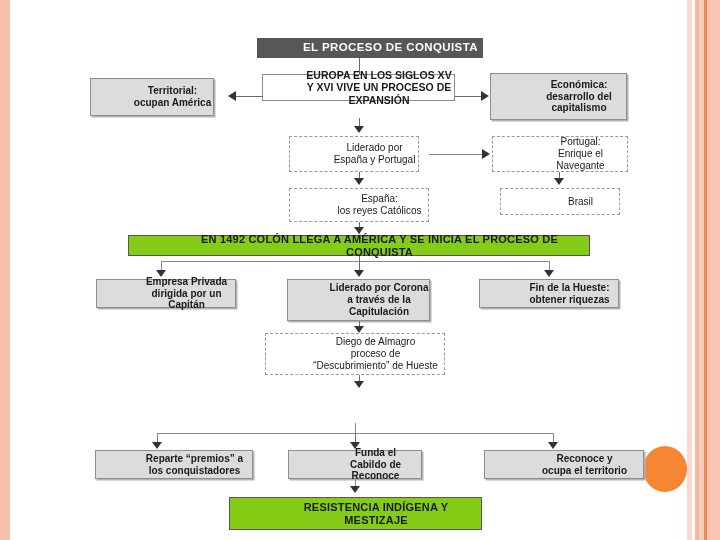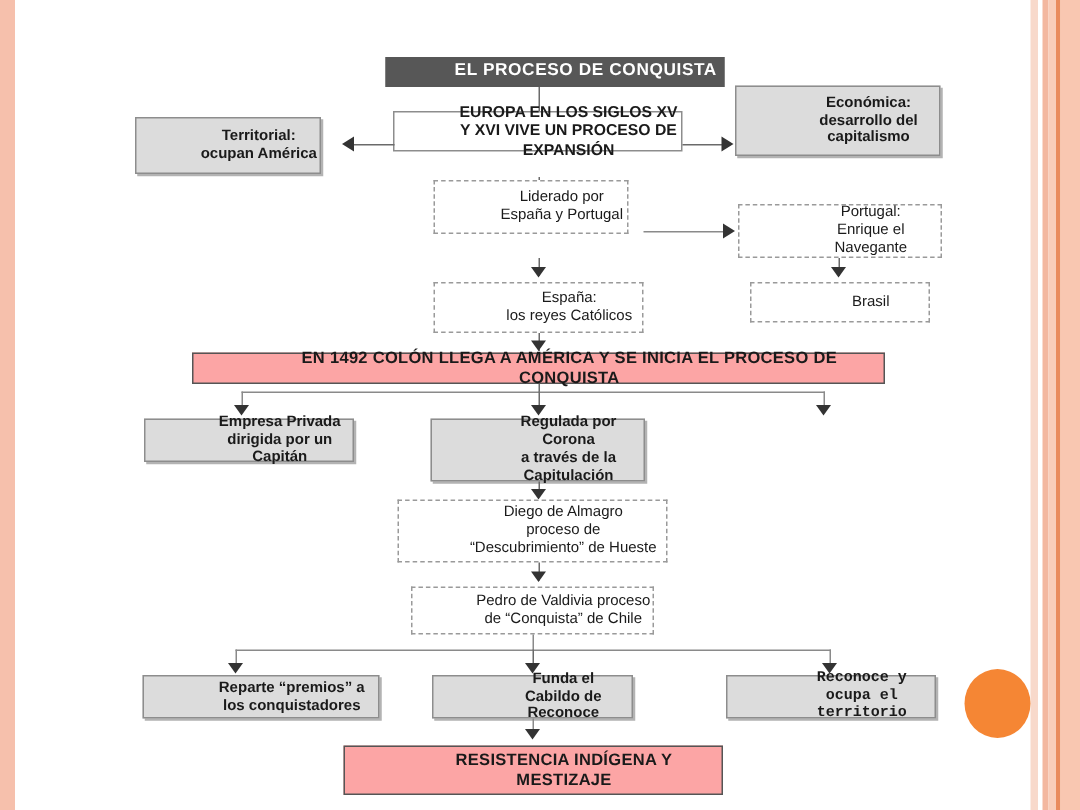--- a/index.html
+++ b/index.html
@@ -58,21 +58,21 @@
     background:#dcdcdc;border:1px solid #8d8d8d;
     font-weight:bold;font-size:10px;
     box-shadow:1.5px 1.5px 0 #b3b3b3;
   }
   .dashed-box{
     background:#ffffff;
     border:1px dashed #9a9a9a;
     font-weight:normal;font-size:10px;
   }
   .banner{
-    background:#fca5a5;border:1px solid #555555;
+    background:#84cc16;border:1px solid #555555;
     font-weight:bold;font-size:11px;letter-spacing:.2px;
   }
 
   
   .vline{position:absolute;width:1px;background:#8a8a8a;}
   .hline{position:absolute;height:1px;background:#8a8a8a;}
   .vline.dark{background:#6a6a6a;}
   .hline.dark{background:#6a6a6a;}
 
   .arrow-d{ 
@@ -114,34 +114,34 @@
 
     <div class="vline dark" style="left:359px;top:58px;height:16px;"></div>
 
     <div class="node white-box" style="left:262px;top:74px;width:193px;height:27px;">EUROPA EN LOS SIGLOS XV
 Y XVI VIVE UN PROCESO DE
 EXPANSIÓN</div>
 
     <div class="node gray-box" style="left:90px;top:78px;width:124px;height:38px;">Territorial:
 ocupan América</div>
 
-    <div class="node gray-box" style="left:490px;top:57px;width:137px;height:47px;">Económica:
+    <div class="node gray-box" style="left:490px;top:73px;width:137px;height:47px;">Económica:
 desarrollo del
 capitalismo</div>
 
     <div class="hline dark" style="left:236px;top:96px;width:27px;"></div>
     <div class="arrow-l" style="left:228px;top:91px;"></div>
 
     <div class="hline dark" style="left:455px;top:96px;width:27px;"></div>
     <div class="arrow-r" style="left:481px;top:91px;"></div>
 
     <div class="vline dark" style="left:359px;top:118px;height:14px;"></div>
     <div class="arrow-d" style="left:354px;top:126px;"></div>
 
-    <div class="node dashed-box" style="left:289px;top:120px;width:130px;height:36px;">Liderado por
+    <div class="node dashed-box" style="left:289px;top:136px;width:130px;height:36px;">Liderado por
 España y Portugal</div>
 
     <div class="node dashed-box" style="left:492px;top:136px;width:136px;height:36px;">Portugal:
 Enrique el Navegante</div>
 
     <div class="hline" style="left:429px;top:154px;width:54px;"></div>
     <div class="arrow-r" style="left:482px;top:149px;"></div>
 
     <div class="vline dark" style="left:359px;top:172px;height:12px;"></div>
     <div class="arrow-d" style="left:354px;top:178px;"></div>
@@ -164,54 +164,54 @@
     <div class="vline" style="left:161px;top:261px;height:13px;"></div>
     <div class="vline" style="left:549px;top:261px;height:13px;"></div>
     <div class="vline dark" style="left:359px;top:261px;height:13px;"></div>
     <div class="arrow-d" style="left:156px;top:270px;"></div>
     <div class="arrow-d" style="left:354px;top:270px;"></div>
     <div class="arrow-d" style="left:544px;top:270px;"></div>
 
     <div class="node gray-box" style="left:96px;top:279px;width:140px;height:29px;">Empresa Privada
 dirigida por un Capitán</div>
 
-    <div class="node gray-box" style="left:287px;top:279px;width:143px;height:42px;">Regulada por Corona
+    <div class="node gray-box" style="left:287px;top:279px;width:143px;height:42px;">Liderado por Corona
 a través de la
 Capitulación</div>
 
+    <div class="node gray-box" style="left:479px;top:279px;width:140px;height:29px;">Fin de la Hueste:
+obtener riquezas</div>
 
     <div class="vline dark" style="left:359px;top:321px;height:10px;"></div>
     <div class="arrow-d" style="left:354px;top:326px;"></div>
 
     <div class="node dashed-box" style="left:265px;top:333px;width:180px;height:42px;">Diego de Almagro
 proceso de
 “Descubrimiento” de Hueste</div>
 
     <div class="vline dark" style="left:359px;top:375px;height:12px;"></div>
     <div class="arrow-d" style="left:354px;top:381px;"></div>
 
-    <div class="node dashed-box" style="left:274px;top:391px;width:162px;height:32px;">Pedro de Valdivia proceso
-de “Conquista” de Chile</div>
 
     <div class="vline" style="left:355px;top:423px;height:11px;"></div>
     <div class="hline" style="left:157px;top:433px;width:397px;"></div>
     <div class="vline" style="left:157px;top:433px;height:13px;"></div>
     <div class="vline" style="left:553px;top:433px;height:13px;"></div>
     <div class="vline dark" style="left:355px;top:433px;height:13px;"></div>
     <div class="arrow-d" style="left:152px;top:442px;"></div>
     <div class="arrow-d" style="left:350px;top:442px;"></div>
     <div class="arrow-d" style="left:548px;top:442px;"></div>
 
     <div class="node gray-box" style="left:95px;top:450px;width:158px;height:29px;">Reparte “premios” a
 los conquistadores</div>
 
     <div class="node gray-box" style="left:288px;top:450px;width:134px;height:29px;">Funda el
 Cabildo de Reconoce</div>
 
-    <div class="node gray-box" style="left:484px;top:450px;width:140px;height:29px;font-family:Liberation Mono, monospace;">Reconoce y
+    <div class="node gray-box" style="left:484px;top:450px;width:160px;height:29px;">Reconoce y
 ocupa el territorio</div>
 
     <div class="vline" style="left:355px;top:479px;height:11px;"></div>
     <div class="arrow-d" style="left:350px;top:486px;"></div>
 
     <div class="node banner" style="left:229px;top:497px;width:253px;height:33px;">RESISTENCIA INDÍGENA Y MESTIZAJE</div>
 
   </div>
 </div>
 

